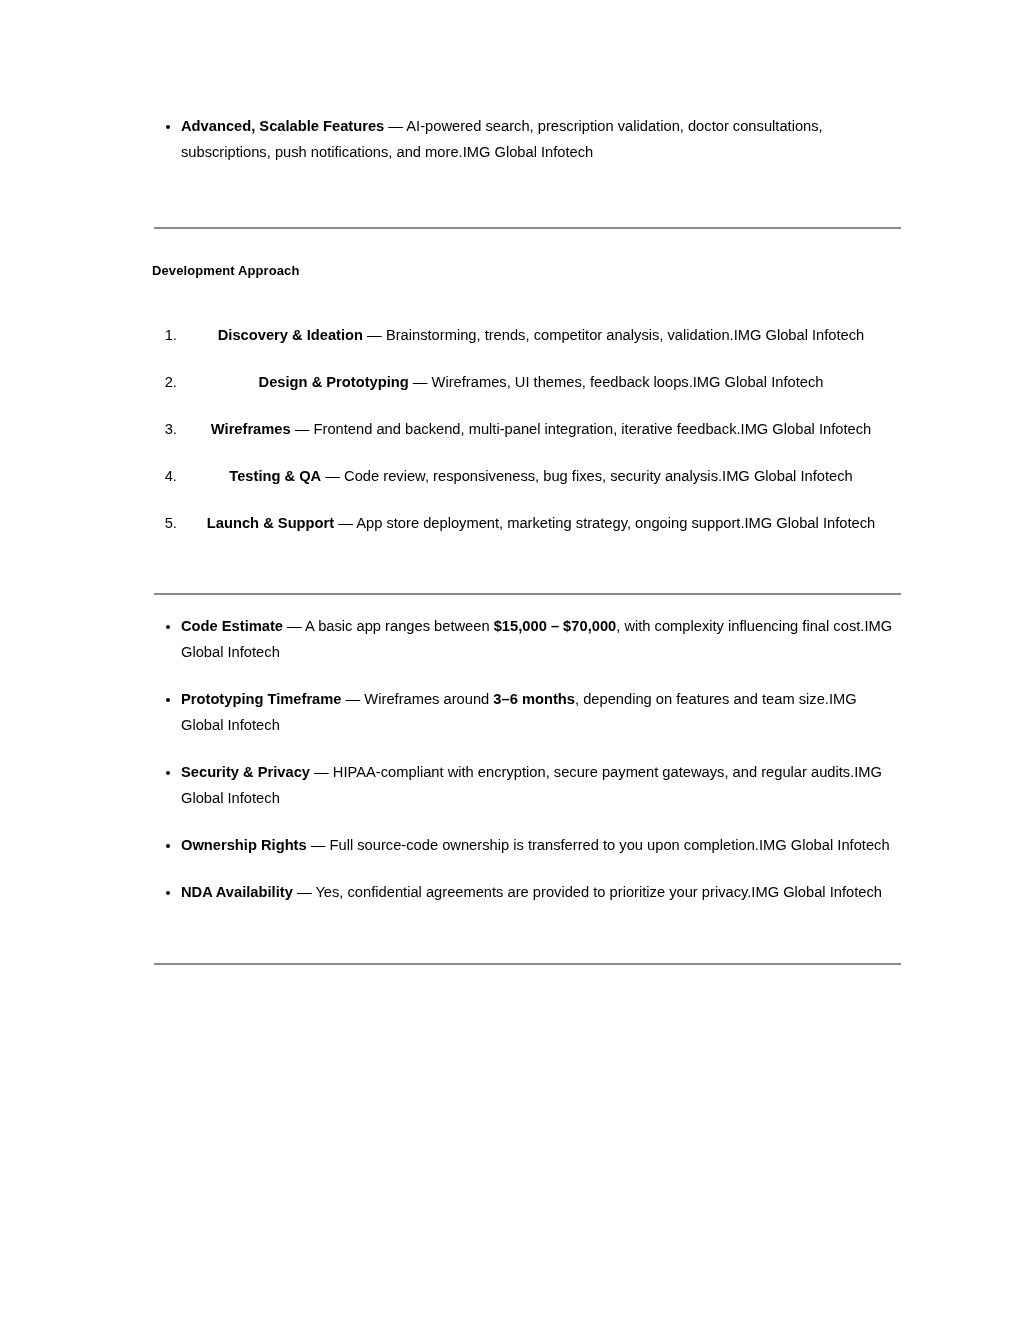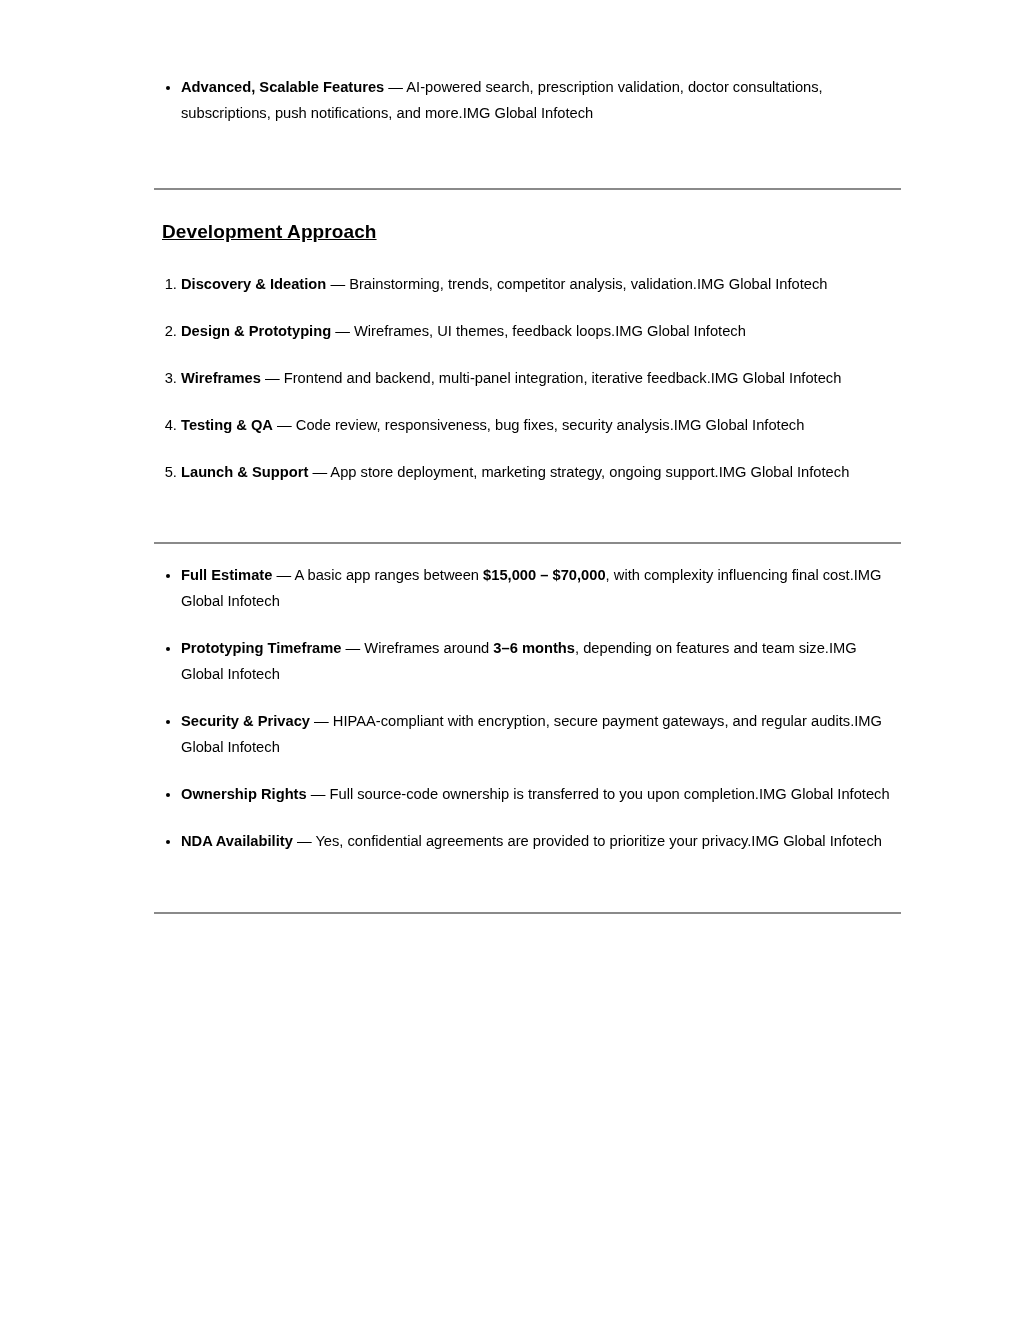--- a/index.html
+++ b/index.html
@@ -14,21 +14,21 @@
     background: var(--bg);
   }
   body {
     width: 1024px;
     height: 1325px;
     overflow: hidden;
   }
   .doc {
     width: 1024px;
     height: 1277px;
-    padding: 74px 123px 0 152px;
+    padding: 113px 123px 0 152px;
     font-family: "Liberation Sans", "DejaVu Sans", sans-serif;
     font-size: 14.7px;
     line-height: 26px;
     color: var(--fg);
     background: var(--bg);
   }
   ul.doc-list, ol.doc-list {
     margin: 0;
     padding-left: 29px;
   }
@@ -43,29 +43,28 @@
   .divider {
     height: 2px;
     background: var(--divider);
     border: none;
     margin-left: 2px;
   }
   .divider-1 { margin-top: 62px; }
   .divider-2 { margin-top: 57px; }
   .divider-3 { margin-top: 58px; }
   h2.doc-heading {
-    font-size: 19px;
+    font-size: 13px;
     line-height: 26px;
     font-weight: bold;
-    margin: 29px 0 0 10px;
+    margin: 29px 0 0 0;
     letter-spacing: 0.1px;
-    text-decoration: underline;
   }
   h2.faq-heading { margin-top: 33px; }
-  ol.steps { margin-top: 26px; }
+  ol.steps { margin-top: 38px; text-align: center; }
   ul.faqs { margin-top: 18px; }
 </style>
 </head>
 <body>
 
 <div class="doc">
 
   <ul class="doc-list features">
       <li><span class="bold">Advanced, Scalable Features</span><span> — AI-powered search, prescription validation, doctor consultations, subscriptions, push notifications, and more.IMG Global Infotech</span></li>
     </ul>
@@ -79,21 +78,21 @@
       <li><span class="bold">Design &amp; Prototyping</span><span> — Wireframes, UI themes, feedback loops.IMG Global Infotech</span></li>
       <li><span class="bold">Wireframes</span><span> — Frontend and backend, multi-panel integration, iterative feedback.IMG Global Infotech</span></li>
       <li><span class="bold">Testing &amp; QA</span><span> — Code review, responsiveness, bug fixes, security analysis.IMG Global Infotech</span></li>
       <li><span class="bold">Launch &amp; Support</span><span> — App store deployment, marketing strategy, ongoing support.IMG Global Infotech</span></li>
     </ol>
 
   <div class="divider divider-2"></div>
 
 
   <ul class="doc-list faqs">
-      <li><span class="bold">Full Estimate</span><span> — A basic app ranges between </span><span class="bold">$15,000 – $70,000</span><span>, with complexity influencing final cost.IMG Global Infotech</span></li>
+      <li><span class="bold">Code Estimate</span><span> — A basic app ranges between </span><span class="bold">$15,000 – $70,000</span><span>, with complexity influencing final cost.IMG Global Infotech</span></li>
       <li><span class="bold">Prototyping Timeframe</span><span> — Wireframes around </span><span class="bold">3–6 months</span><span>, depending on features and team size.IMG Global Infotech</span></li>
       <li><span class="bold">Security &amp; Privacy</span><span> — HIPAA-compliant with encryption, secure payment gateways, and regular audits.IMG Global Infotech</span></li>
       <li><span class="bold">Ownership Rights</span><span> — Full source-code ownership is transferred to you upon completion.IMG Global Infotech</span></li>
       <li><span class="bold">NDA Availability</span><span> — Yes, confidential agreements are provided to prioritize your privacy.IMG Global Infotech</span></li>
     </ul>
 
   <div class="divider divider-3"></div>
 
 </div>
 

